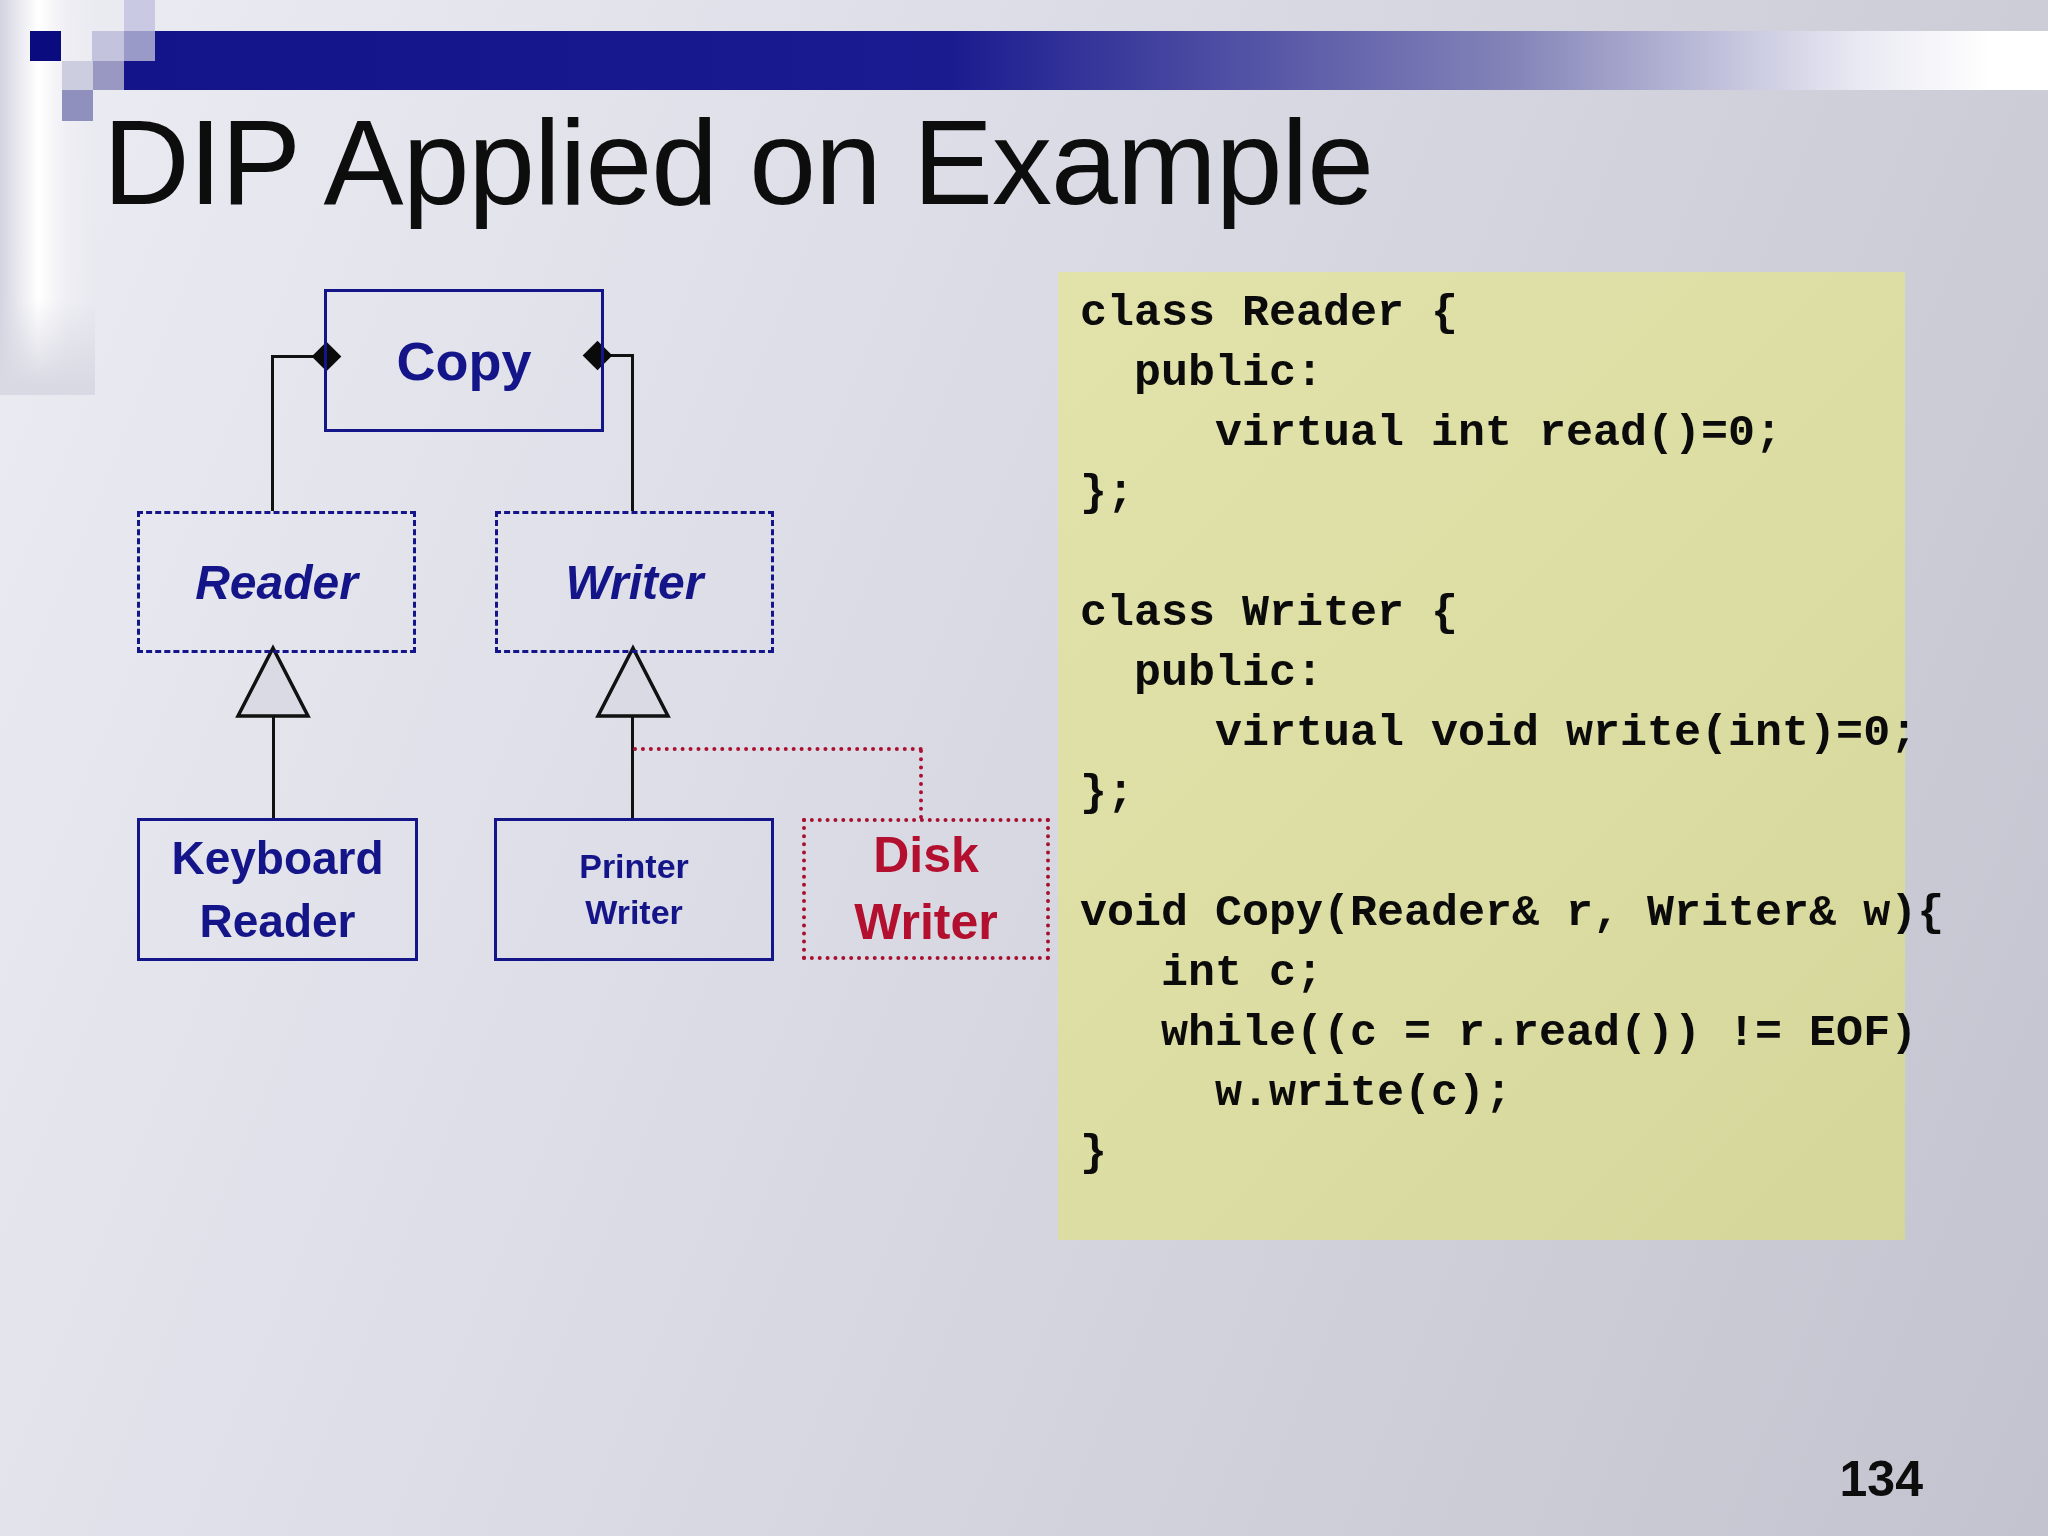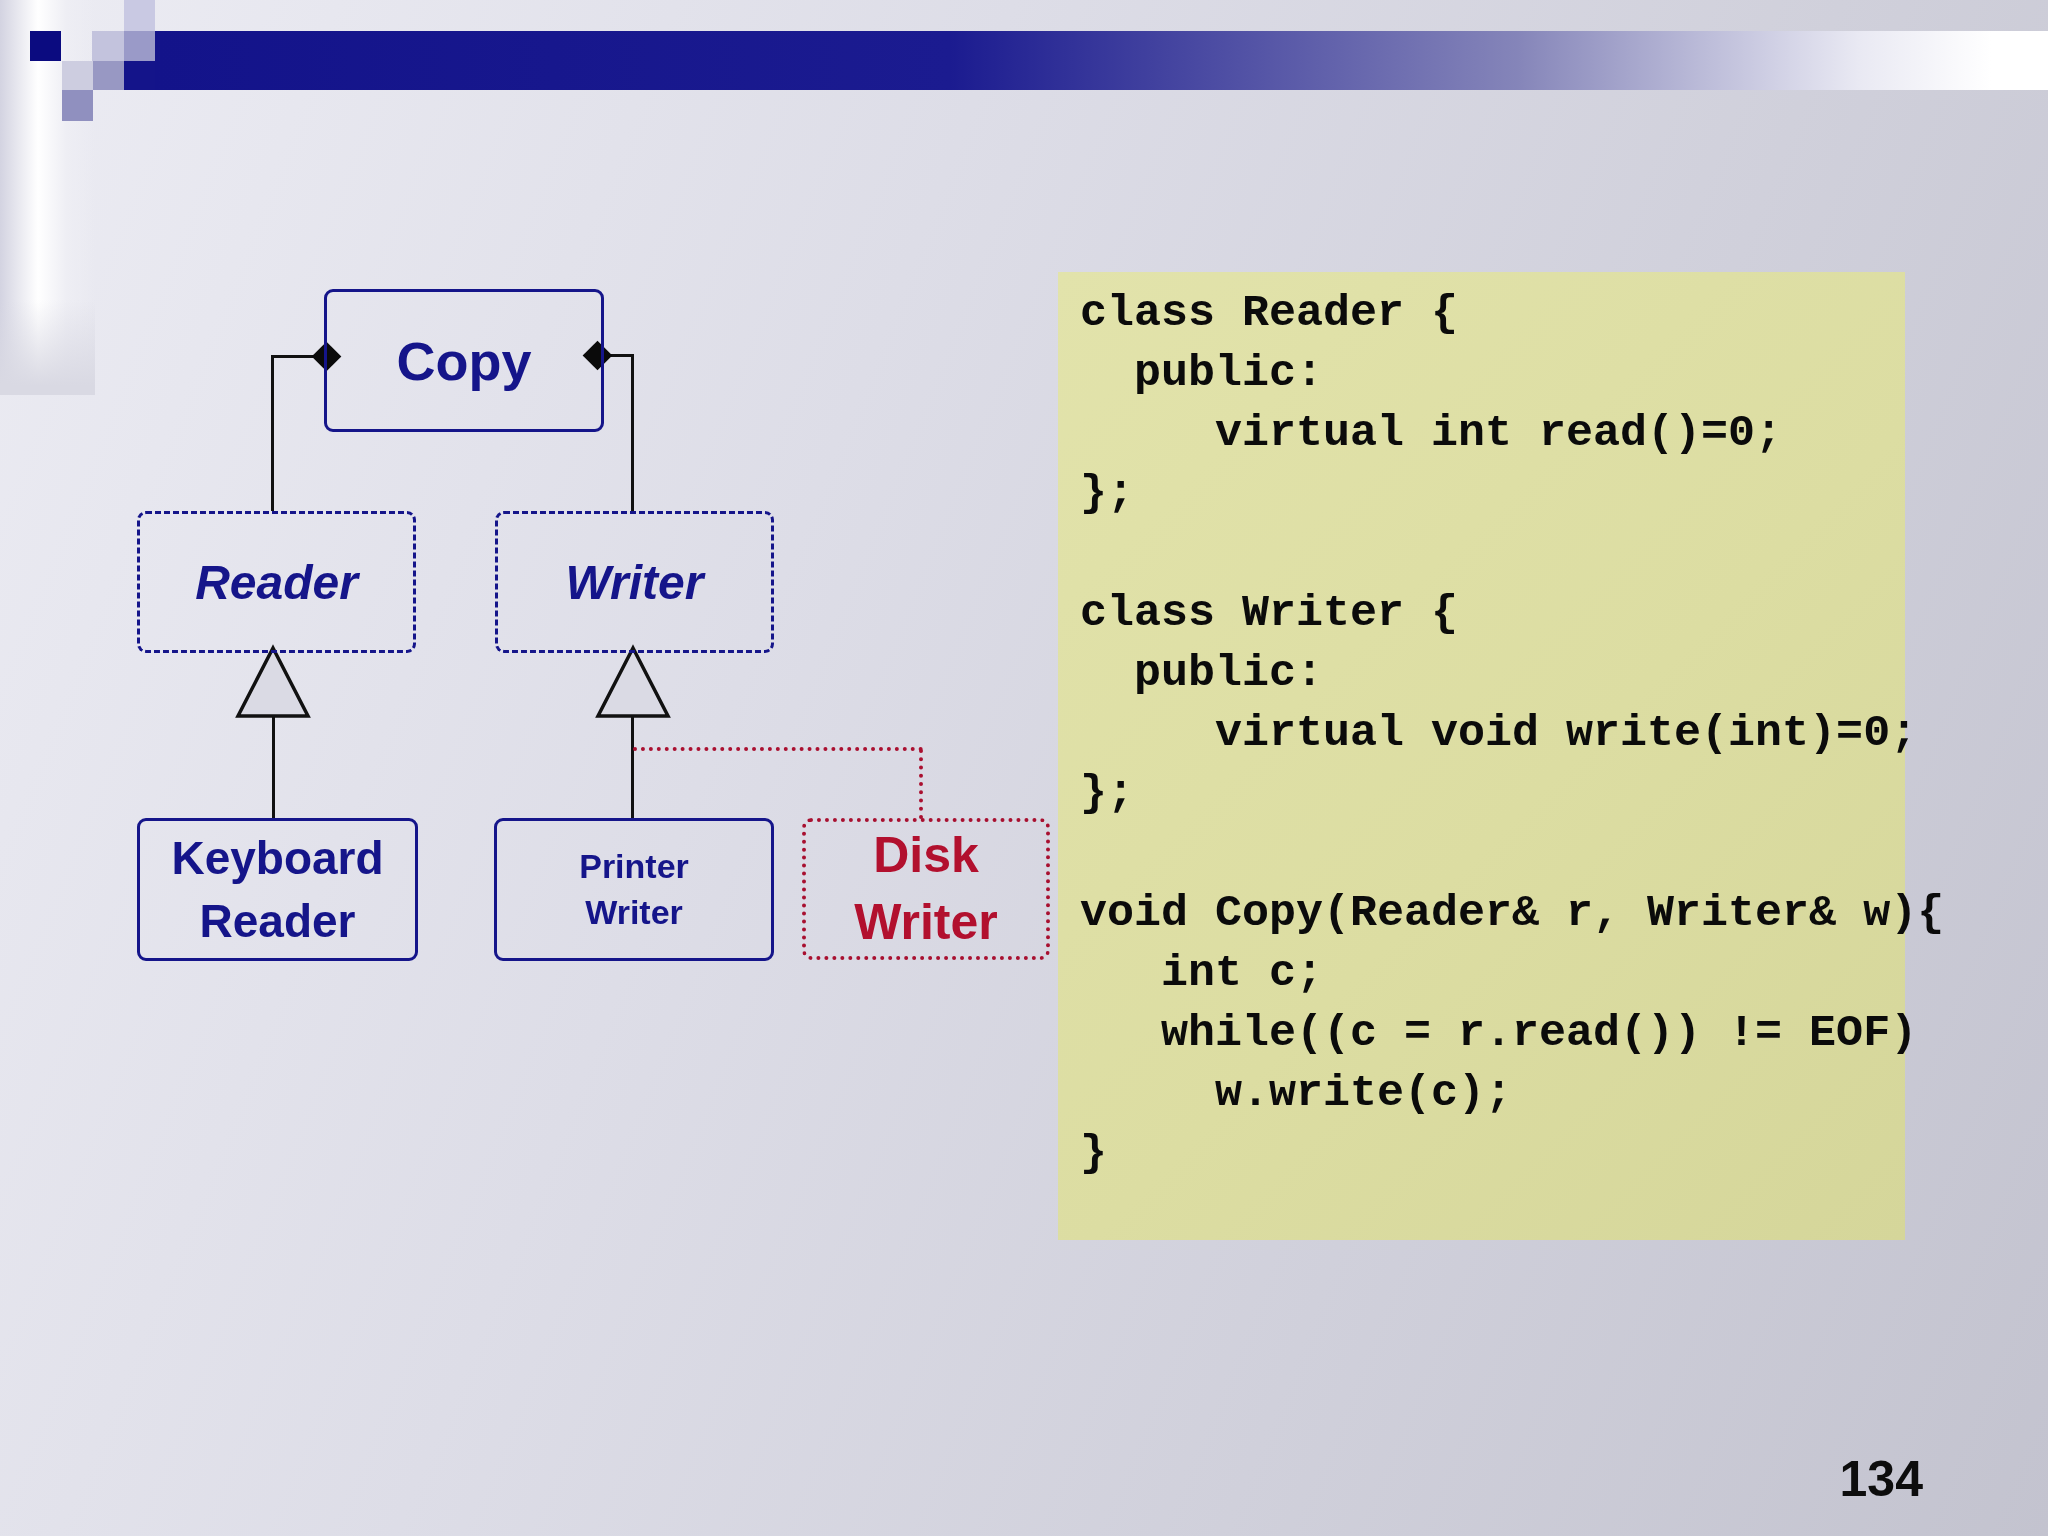--- a/index.html
+++ b/index.html
@@ -28,21 +28,20 @@
   .title{
     position:absolute;left:103px;top:96px;
     font-size:120px;line-height:1.1;color:#0d0d0d;letter-spacing:-1px;
     white-space:nowrap;
   }
   
   .dbox{
     position:absolute;display:flex;align-items:center;justify-content:center;
     text-align:center;color:#15158a;font-weight:bold;
     white-space:pre-line;
-    border-radius:9px;
   }
   .box-copy{left:324px;top:289px;width:274px;height:137px;border:3px solid #15158a;font-size:54px;}
   .box-reader{left:137px;top:511px;width:273px;height:136px;border:3px dashed #15158a;font-size:48px;font-style:italic;}
   .box-writer{left:495px;top:511px;width:273px;height:136px;border:3px dashed #15158a;font-size:48px;font-style:italic;}
   .box-kreader{left:137px;top:818px;width:275px;height:137px;border:3px solid #15158a;font-size:46px;line-height:1.35;}
   .box-pwriter{left:494px;top:818px;width:274px;height:137px;border:3px solid #15158a;font-size:34px;line-height:1.35;text-align:center;}
   .box-dwriter{left:802px;top:818px;width:240px;height:134px;border:4px dotted #a81030;color:#b2102e;font-size:50px;line-height:1.35;}
   .cline{position:absolute;background:#111;}
   .diamond{
     position:absolute;width:21px;height:21px;background:#0a0a0a;
@@ -82,20 +81,21 @@
   <div class="top-bar"></div>
   <div class="sq" style="left:30px;top:31px;width:31px;height:30px;background:#0b0b80;"></div>
   <div class="sq" style="left:124px;top:0;width:31px;height:31px;background:#c9c9e3;"></div>
   <div class="sq" style="left:92px;top:31px;width:32px;height:30px;background:#c3c3dd;"></div>
   <div class="sq" style="left:124px;top:31px;width:31px;height:30px;background:#9a9ac8;"></div>
   <div class="sq" style="left:62px;top:61px;width:31px;height:29px;background:#cdcde0;"></div>
   <div class="sq" style="left:93px;top:61px;width:31px;height:29px;background:#9898c3;"></div>
   <div class="sq" style="left:124px;top:61px;width:31px;height:29px;background:#14148a;"></div>
   <div class="sq" style="left:62px;top:90px;width:31px;height:31px;background:#9090bf;"></div>
 
+  <div class="title">DIP Applied on Example</div>
 
   <div class="cline" style="left:272px;top:355px;width:54px;height:3px;"></div>
   <div class="cline" style="left:271px;top:355px;width:3px;height:156px;"></div>
   <div class="cline" style="left:598px;top:354px;width:36px;height:3px;"></div>
   <div class="cline" style="left:631px;top:354px;width:3px;height:157px;"></div>
 
   <div class="cline" style="left:272px;top:714px;width:3px;height:104px;"></div>
   <div class="cline" style="left:631px;top:714px;width:3px;height:104px;"></div>
 
   <div class="diamond" style="left:316px;top:346px;"></div>

